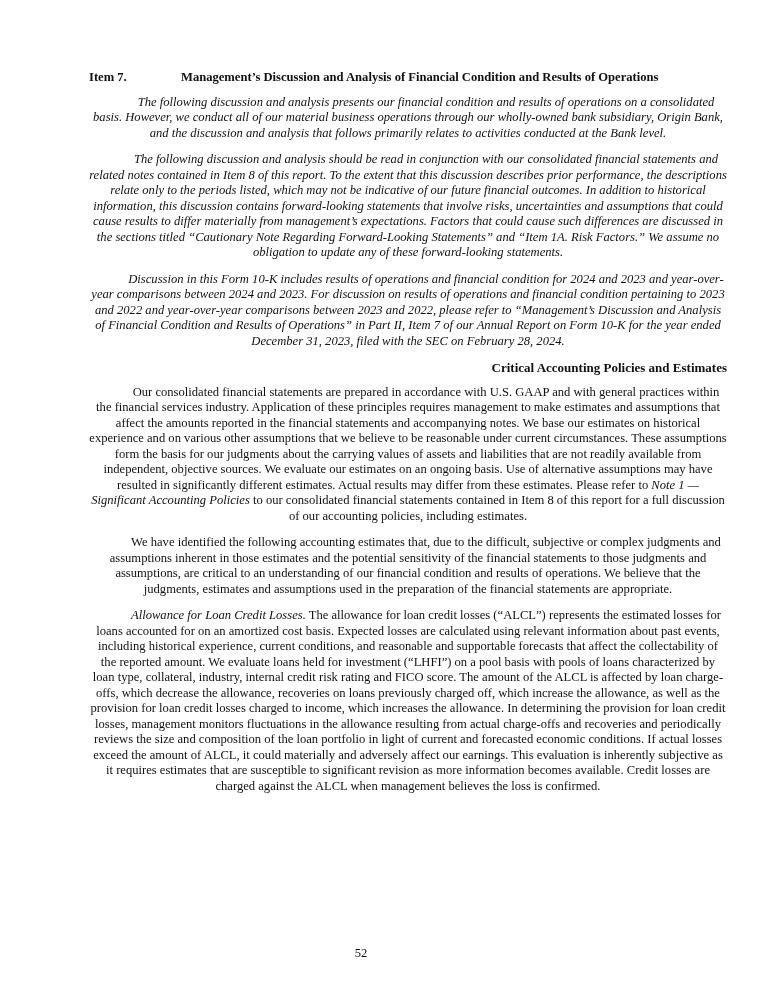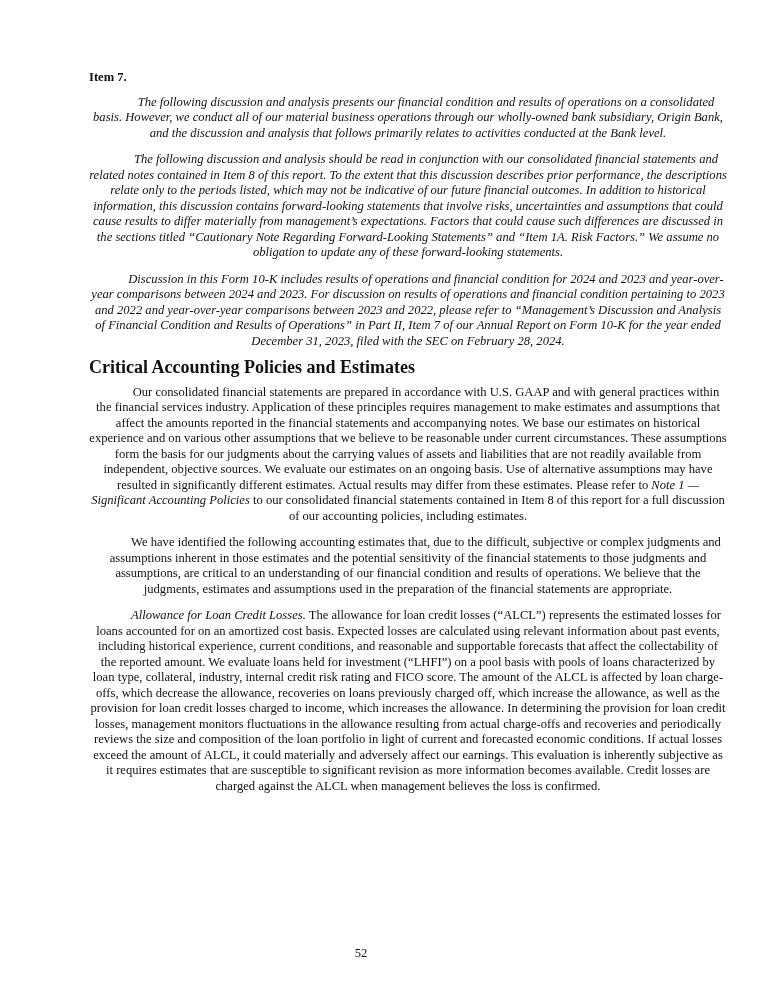--- a/index.html
+++ b/index.html
@@ -3,29 +3,30 @@
 <meta charset="utf-8">
 <style>
   html, body { margin: 0; padding: 0; background: #ffffff; }
   body { width: 768px; height: 993px; position: relative; overflow: hidden;
          font-family: "Liberation Serif", "DejaVu Serif", serif; color: #111; }
   .page { position: absolute; left: 82px; top: 70px; width: 638px; font-size: 12.6px; line-height: 15.5px; margin-left: 7px; }
   .item-head { font-weight: bold; display: flex; margin-bottom: 9px; }
   .item-num { width: 92px; }
   p { margin: 0 0 11px 0; text-indent: 36px; text-align: center; }
   .it { font-style: italic; }
-  h2 { font-size: 18px; font-weight: bold; margin: 0 0 9px 0; line-height: 15.5px; }
+  h2 { font-size: 13px; font-weight: bold; margin: 0 0 9px 0; line-height: 15.5px; text-align: right; }
   .pagenum { position: absolute; left: 0; width: 722px; top: 946px; text-align: center; font-size: 12.6px; }
 </style>
 </head>
 <body>
 
 <div class="page">
   <div class="item-head">
     <span class="item-num">Item 7.</span>
+    <span>Management’s Discussion and Analysis of Financial Condition and Results of Operations</span>
   </div>
 
   <p class="it">The following discussion and analysis presents our financial condition and results of operations on a consolidated basis. However, we conduct all of our material business operations through our wholly-owned bank subsidiary, Origin Bank, and the discussion and analysis that follows primarily relates to activities conducted at the Bank level.</p>
   <p class="it">The following discussion and analysis should be read in conjunction with our consolidated financial statements and related notes contained in Item 8 of this report. To the extent that this discussion describes prior performance, the descriptions relate only to the periods listed, which may not be indicative of our future financial outcomes. In addition to historical information, this discussion contains forward-looking statements that involve risks, uncertainties and assumptions that could cause results to differ materially from management’s expectations. Factors that could cause such differences are discussed in the sections titled “Cautionary Note Regarding Forward-Looking Statements” and “Item 1A. Risk Factors.” We assume no obligation to update any of these forward-looking statements.</p>
   <p class="it">Discussion in this Form 10-K includes results of operations and financial condition for 2024 and 2023 and year-over-year comparisons between 2024 and 2023. For discussion on results of operations and financial condition pertaining to 2023 and 2022 and year-over-year comparisons between 2023 and 2022, please refer to “Management’s Discussion and Analysis of Financial Condition and Results of Operations” in Part II, Item 7 of our Annual Report on Form 10-K for the year ended December 31, 2023, filed with the SEC on February 28, 2024.</p>
 
   <h2>Critical Accounting Policies and Estimates</h2>
 
   <p><span>Our consolidated financial statements are prepared in accordance with U.S. GAAP and with general practices within the financial services industry. Application of these principles requires management to make estimates and assumptions that affect the amounts reported in the financial statements and accompanying notes. We base our estimates on historical experience and on various other assumptions that we believe to be reasonable under current circumstances. These assumptions form the basis for our judgments about the carrying values of assets and liabilities that are not readily available from independent, objective sources. We evaluate our estimates on an ongoing basis. Use of alternative assumptions may have resulted in significantly different estimates. Actual results may differ from these estimates. Please refer to </span><span class="it">Note 1 — Significant Accounting Policies</span><span> to our consolidated financial statements contained in Item 8 of this report for a full discussion of our accounting policies, including estimates.</span></p>
 

